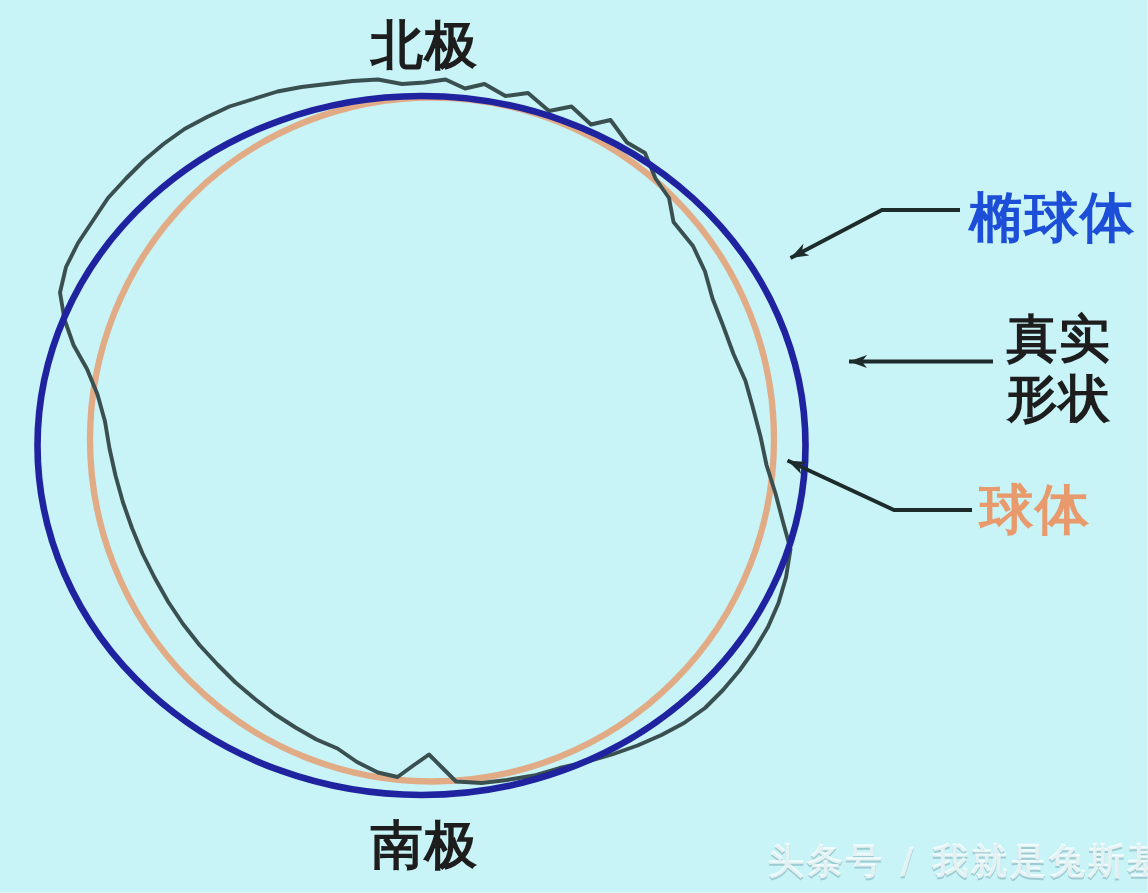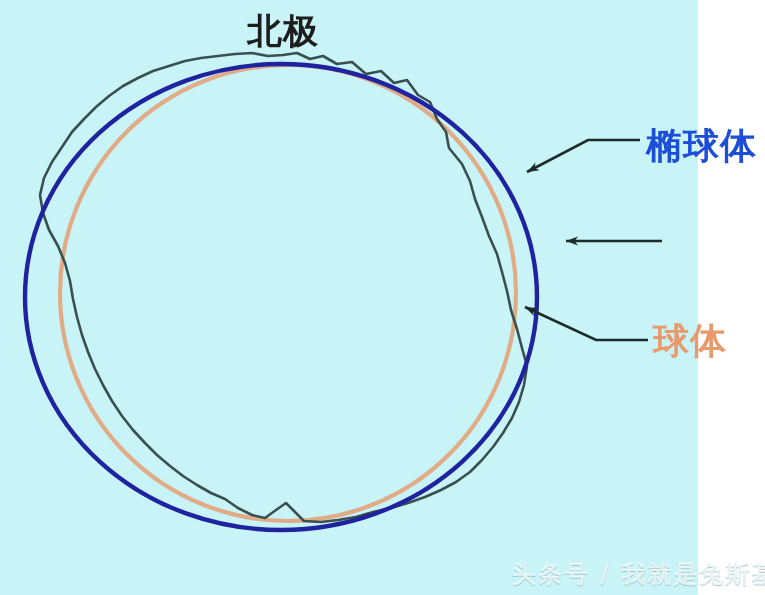--- a/index.html
+++ b/index.html
@@ -7,21 +7,21 @@
     padding: 0;
   }
   body {
     width: 765px;
     height: 595px;
     overflow: hidden;
     font-family: "DejaVu Sans", sans-serif;
   }
   #figure {
     position: relative;
-    width: 698px;
+    width: 765px;
     height: 595px;
     background: #c8f3f7;
   }
   #diagram-svg {
     position: absolute;
     top: 0;
     left: 0;
     width: 765px;
     height: 595px;
   }
@@ -125,21 +125,26 @@
       <path d="M 662 241 L 566 241" fill="none" stroke="#1d2b2b" stroke-width="2.6" marker-end="url(#arrowhead)"></path>
     </g>
 
     <g>
       <path d="M 648 340 L 596 340 L 525 307" fill="none" stroke="#1d2b2b" stroke-width="2.6" marker-end="url(#arrowhead)"></path>
     </g>
   </svg>
 
   <div class="cn-label" id="label-north-pole">北极</div>
 
+  <div class="cn-label" id="label-south-pole">南极</div>
 
   <div class="cn-label" id="label-ellipsoid">椭球体</div>
 
+  <div class="cn-label" id="label-real-shape">
+    <span>真实</span>
+    <span>形状</span>
+  </div>
 
   <div class="cn-label" id="label-sphere">球体</div>
 
   <div id="watermark">头条号 / 我就是兔斯基</div>
 
 </div>
 
 </body></html>

